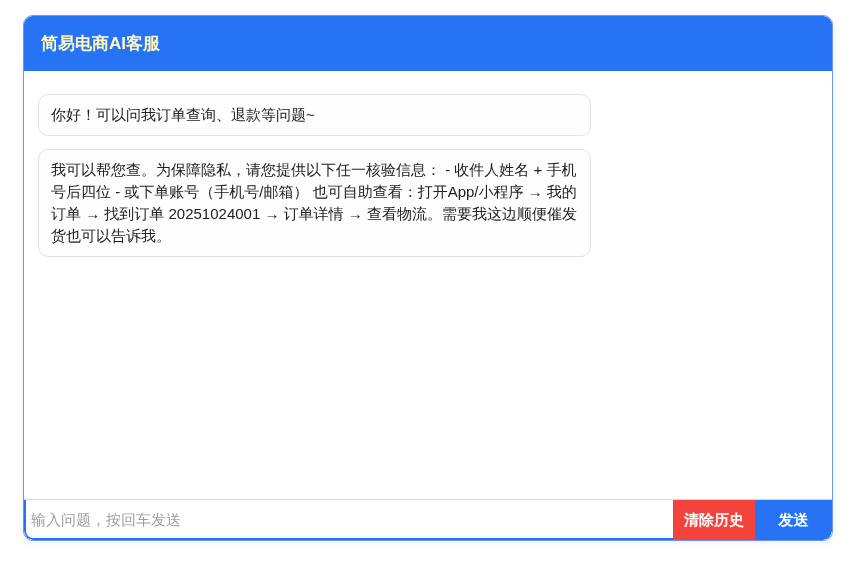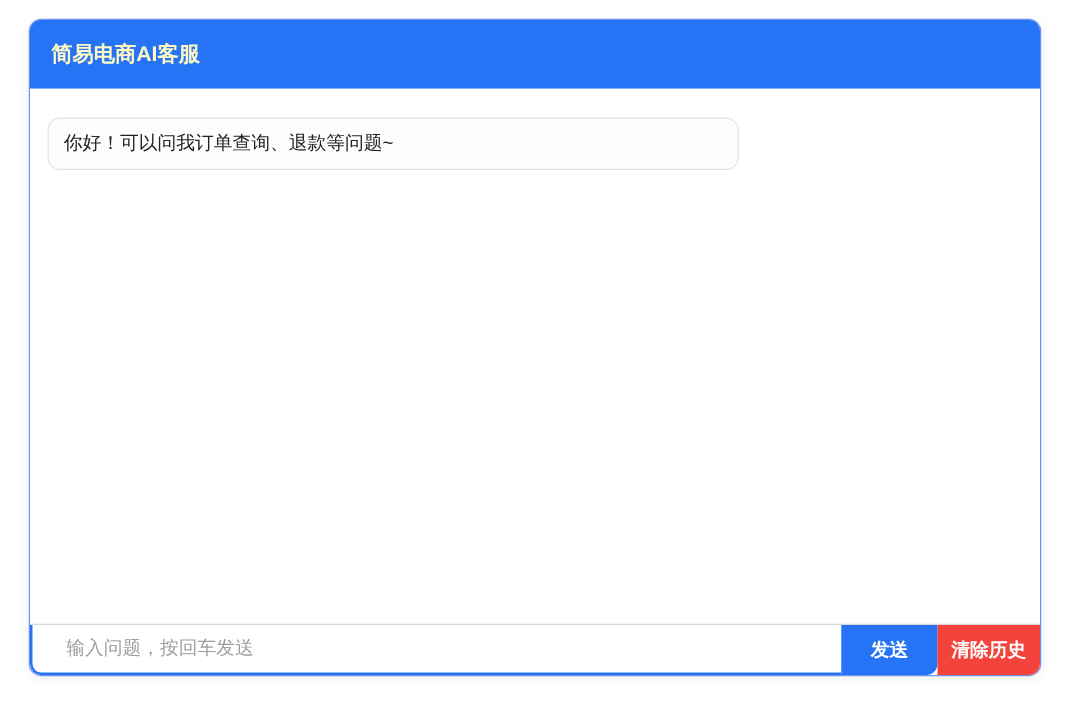--- a/index.html
+++ b/index.html
@@ -74,23 +74,23 @@
     align-items: stretch;
     background: #ffffff;
   }
   .composer-input {
     flex: 1 1 auto;
     min-width: 0;
     border: none;
     border-left: 2px solid var(--primary);
     border-bottom: 2px solid var(--primary);
     border-radius: 0 0 0 9px;
-    padding: 0 27px;
+    padding: 0 5px;
     font-size: 15px;
-    font-family: Liberation Mono, monospace;
+    font-family: Liberation Sans, sans-serif;
     color: var(--text);
     outline: none;
   }
   .composer-input::placeholder { color: var(--placeholder); }
   .btn {
     border: none;
     color: #ffffff;
     font-size: 15px;
     font-weight: bold;
     font-family: "Liberation Sans", "DejaVu Sans", sans-serif;
@@ -103,21 +103,22 @@
 <body>
 
 <div class="chat-card">
 
   <div class="header">
     <span>简易电商AI客服</span>
   </div>
 
   <div class="chat-area">
     <div class="msg bot">你好！可以问我订单查询、退款等问题~</div>
+    <div class="msg bot">我可以帮您查。为保障隐私，请您提供以下任一核验信息： - 收件人姓名 + 手机号后四位 - 或下单账号（手机号/邮箱） 也可自助查看：打开App/小程序 → 我的订单 → 找到订单 20251024001 → 订单详情 → 查看物流。需要我这边顺便催发货也可以告诉我。</div>
   </div>
 
   <div class="composer">
     <input class="composer-input" type="text" placeholder="输入问题，按回车发送" style="">
+    <button class="btn btn-clear">清除历史</button>
     <button class="btn btn-send">发送</button>
-    <button class="btn btn-clear">清除历史</button>
   </div>
 
 </div>
 
 </body></html>

